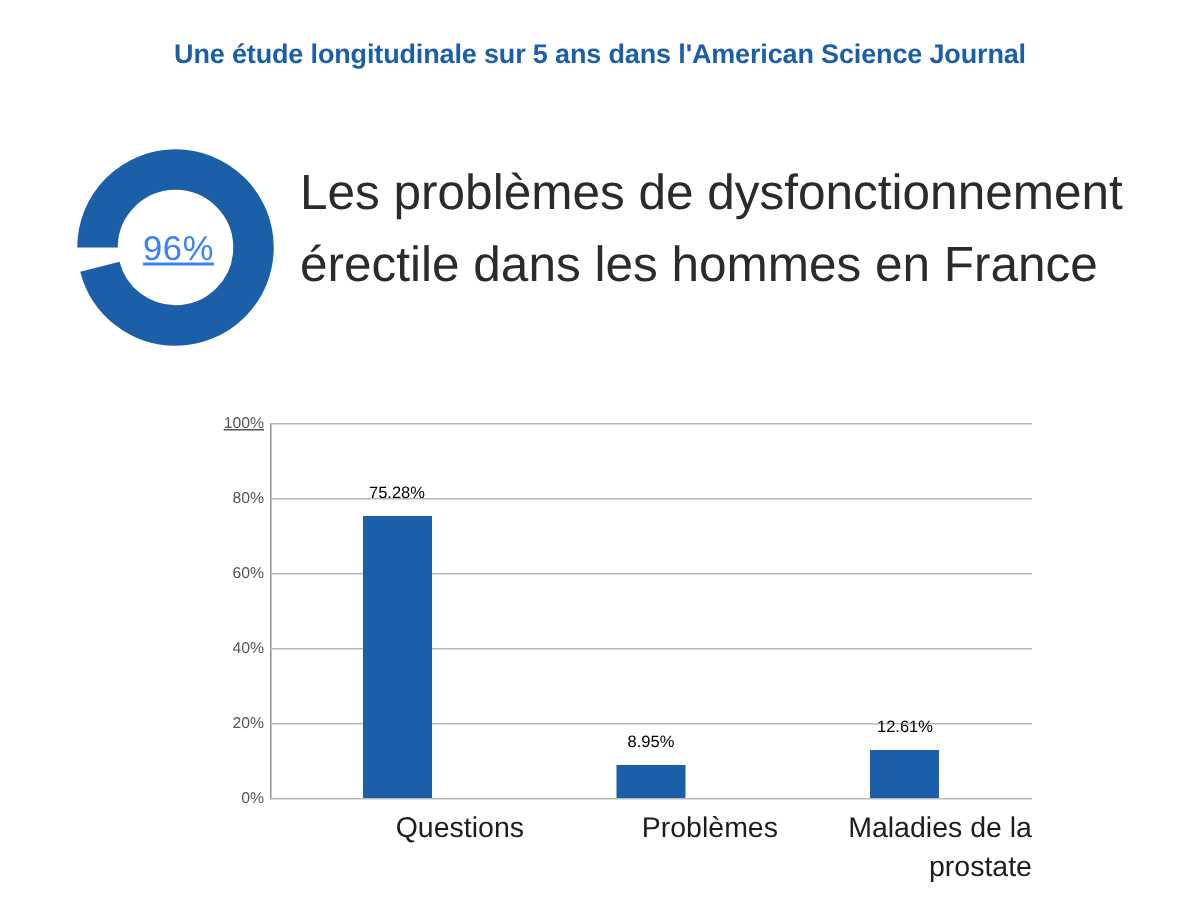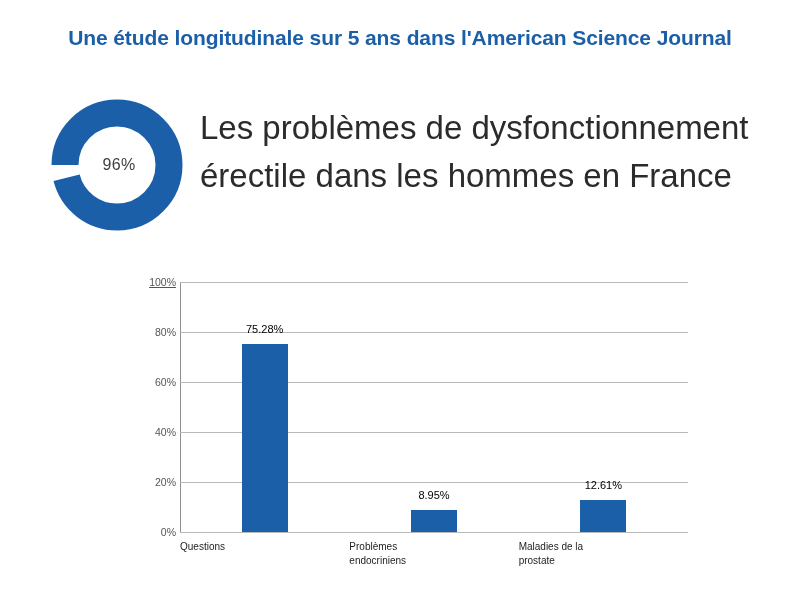--- a/index.html
+++ b/index.html
@@ -22,21 +22,21 @@
     height: 614px;
     position: relative;
     box-sizing: border-box;
   }
   .headline {
     position: absolute;
     left: 0;
     top: 26px;
     width: 800px;
     text-align: center;
-    font-size: 21px;
+    font-size: 18px;
     font-weight: bold;
     color: #1b5fa8;
     letter-spacing: -0.1px;
   }
 
   
   .stat-row {
     position: absolute;
     left: 0;
     top: 86px;
@@ -55,25 +55,26 @@
   }
   .donut-label {
     position: absolute;
     left: 0;
     top: 0;
     width: 150px;
     height: 150px;
     display: flex;
     align-items: center;
     justify-content: center;
-    font-size: 16px;
-    color: #404040;
+    font-size: 23px;
+    color: #3b82f6;
     letter-spacing: 0.4px;
     padding-left: 4px;
     box-sizing: border-box;
+    text-decoration: underline;
   }
   .statement {
     position: absolute;
     left: 200px;
     top: 18px;
     width: 560px;
     font-size: 33px;
     line-height: 1.45;
     color: #2b2b2b;
   }
@@ -166,22 +167,22 @@
   .x-labels {
     position: absolute;
     left: 52px;
     top: 282px;
     width: 508px;
     height: 60px;
   }
   .x-label {
     position: absolute;
     top: 0;
-    text-align: left;
-    font-size: 10px;
+    text-align: right;
+    font-size: 19px;
     line-height: 1.35;
     color: #1d1d1d;
   }
   .x-label .line {
     display: block;
   }
 </style>
 </head>
 <body>
 
@@ -236,21 +237,20 @@
             <div class="bar" style="height: 31.525px; background: rgb(27, 95, 168);"></div>
             <div class="bar-value" style="bottom: 40.525px; text-align: right;">12.61%</div>
           </div>
         </div>
       <div class="x-labels">
           <div class="x-label" style="left: 0px; width: 169.333px;">
             <span class="line">Questions</span>
           </div>
           <div class="x-label" style="left: 169.333px; width: 169.333px;">
             <span class="line">Problèmes</span>
-            <span class="line">endocriniens</span>
           </div>
           <div class="x-label" style="left: 338.667px; width: 169.333px;">
             <span class="line">Maladies de la</span>
             <span class="line">prostate</span>
           </div>
         </div>
 
     </div>
   </div>
 

